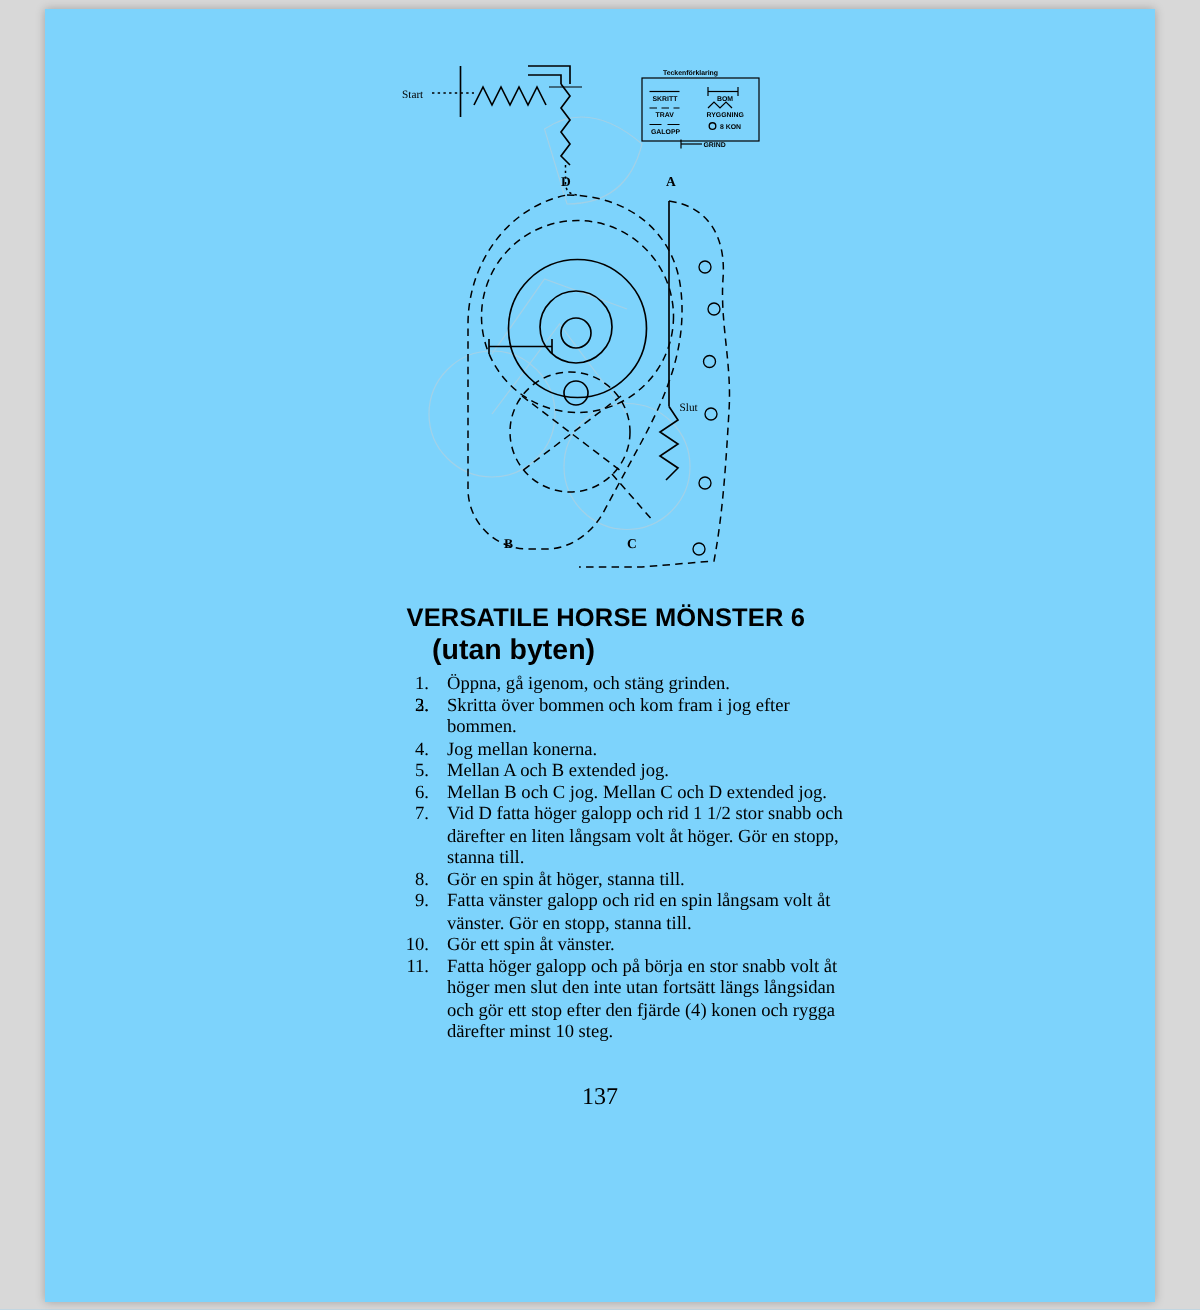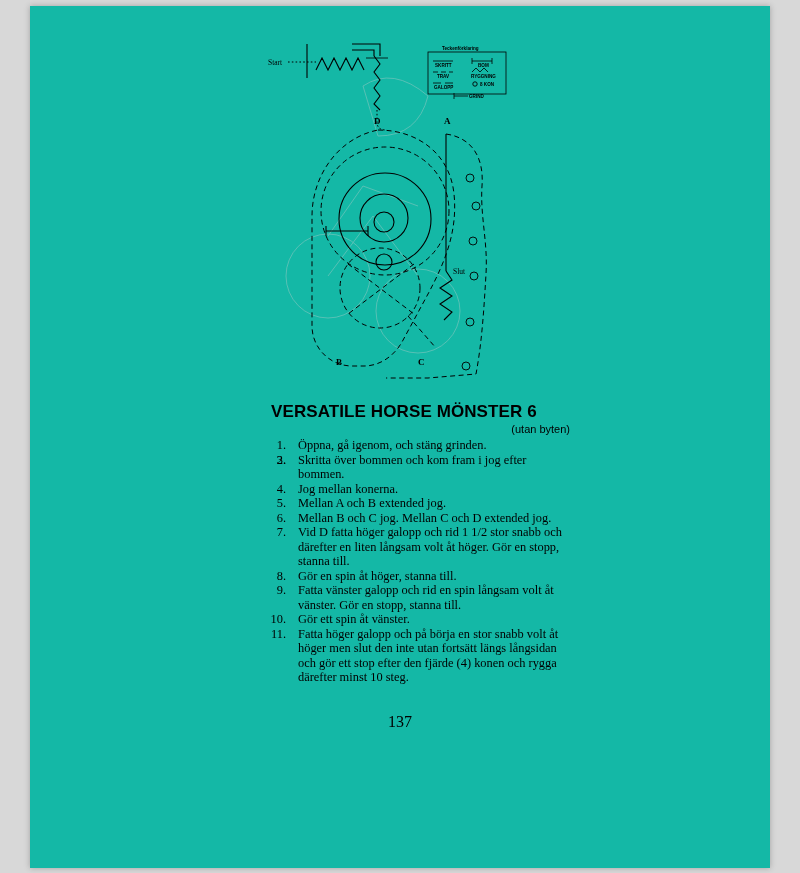--- a/index.html
+++ b/index.html
@@ -12,21 +12,21 @@
     height: 873px;
     overflow: hidden;
     font-family: "Liberation Serif", serif;
   }
   #page {
     position: absolute;
     left: 30px;
     top: 6px;
     width: 740px;
     height: 862px;
-    background: #14b8a6;
+    background: #7dd3fc;
     box-shadow: 0 0 6px rgba(0,0,0,0.25);
     overflow: hidden;
   }
   #content {
     position: absolute;
     left: 210px;
     top: 20px;
     width: 330px;
   }
 
@@ -43,25 +43,24 @@
   .title {
     font-family: "Liberation Sans", sans-serif;
     font-weight: bold;
     font-size: 17px;
     letter-spacing: .1px;
     margin: 6px 0 0 31px;
     color: #000;
   }
   .subtitle {
     font-family: "Liberation Sans", sans-serif;
-    font-weight: normal;
-    font-size: 11px;
+    font-weight: bold;
+    font-size: 19px;
     margin: 1px 0 3px 48px;
     color: #000;
-    text-align: right;
   }
   ol.steps {
     list-style: none;
     margin: 0;
     padding: 0;
     font-size: 12.4px;
     line-height: 1.17;
     color: #000;
   }
   ol.steps li {

